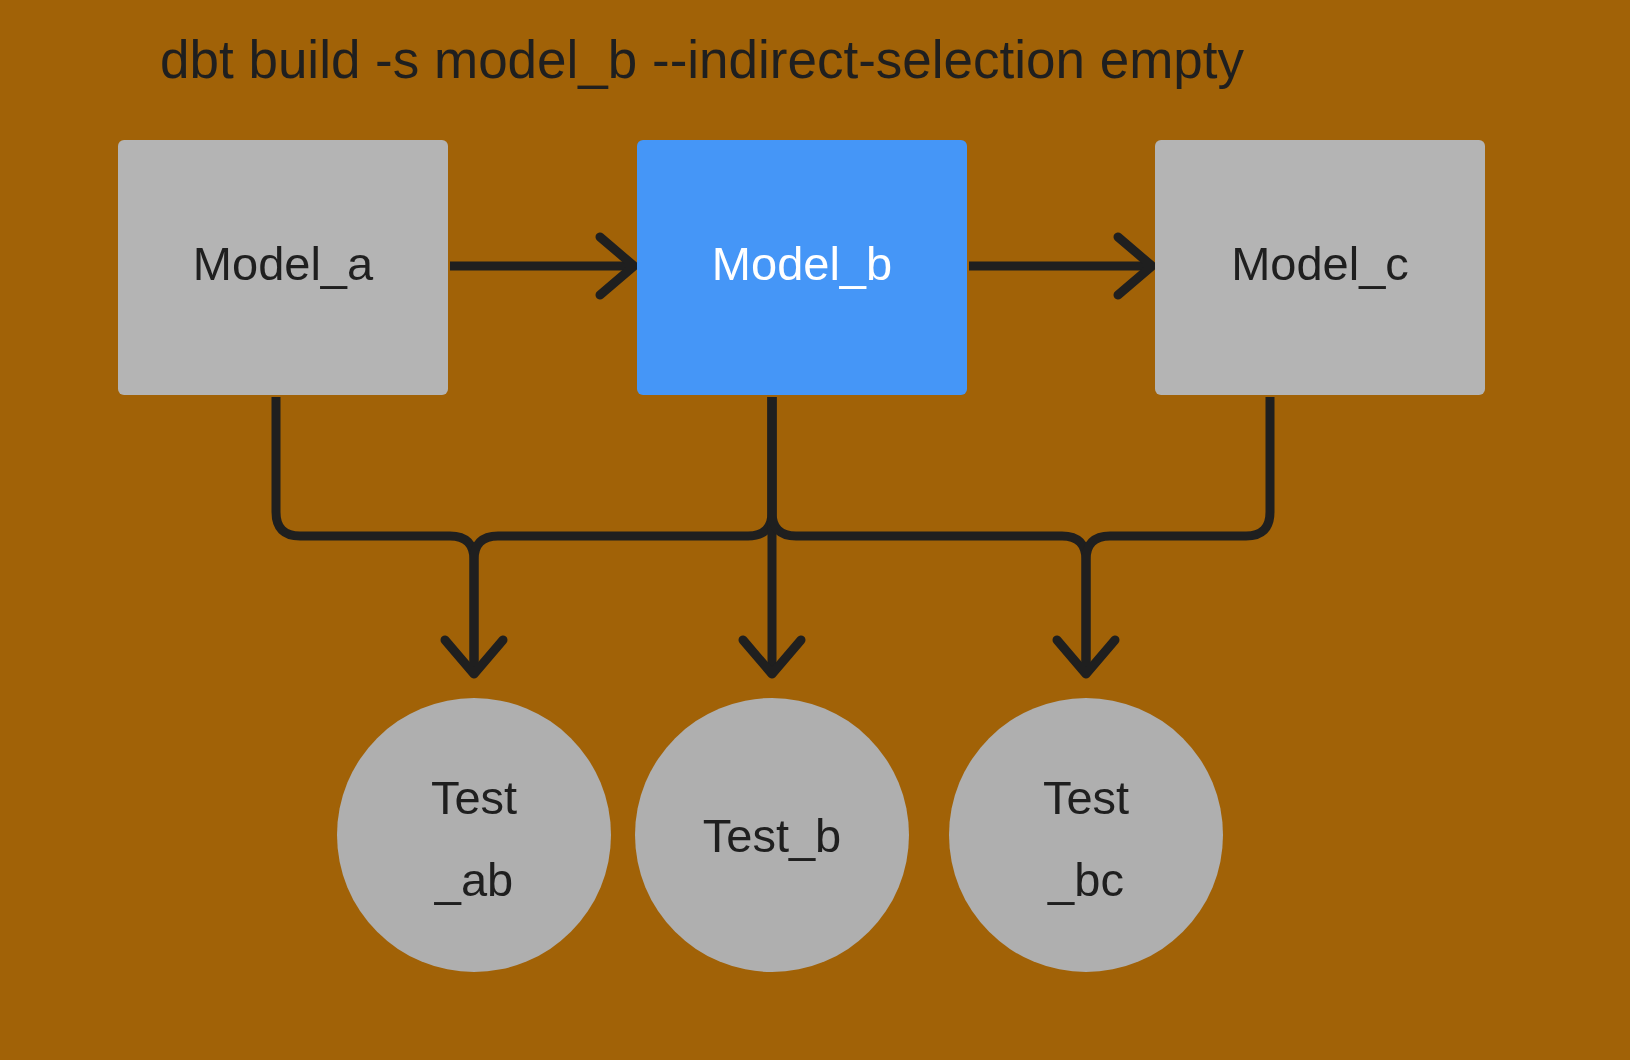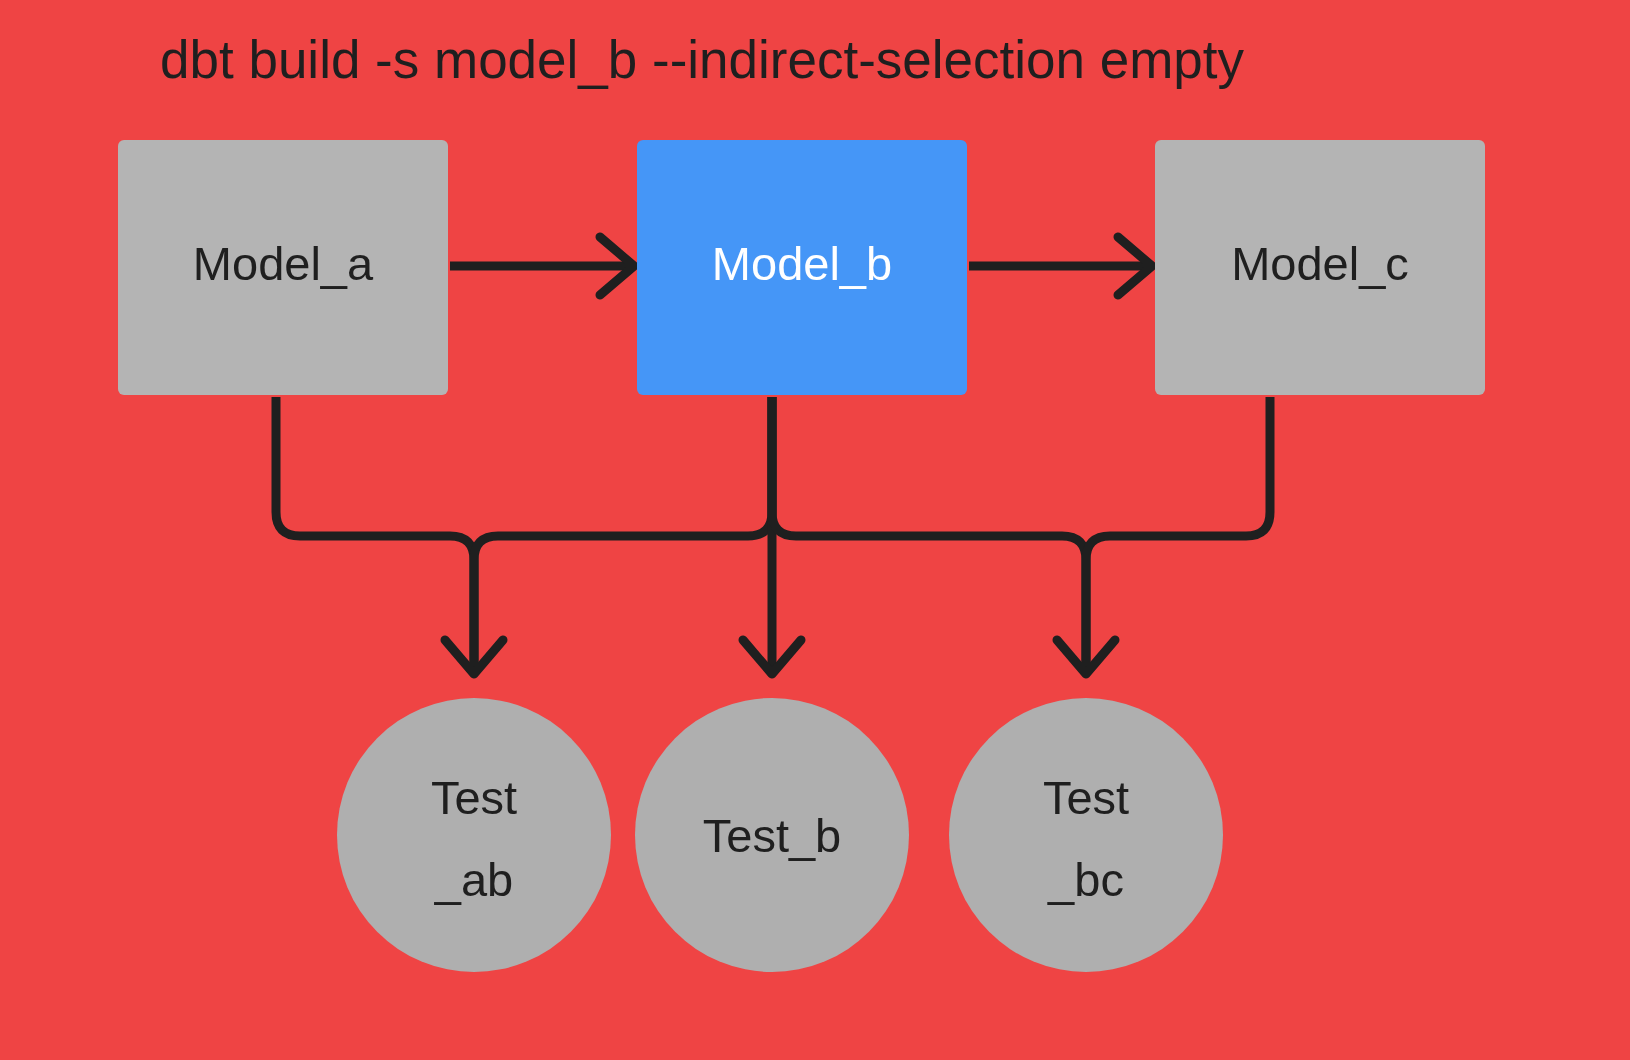--- a/index.html
+++ b/index.html
@@ -7,21 +7,21 @@
     padding: 0;
     background: #ffffff;
   }
   body {
     font-family: "Liberation Sans", sans-serif;
   }
   #canvas {
     position: relative;
     width: 1630px;
     height: 1060px;
-    background: #ef4444;
+    background: #a16207;
     overflow: hidden;
   }
   #diagram-svg {
     position: absolute;
     left: 0;
     top: 0;
     width: 1630px;
     height: 1060px;
   }
   .title-text {

